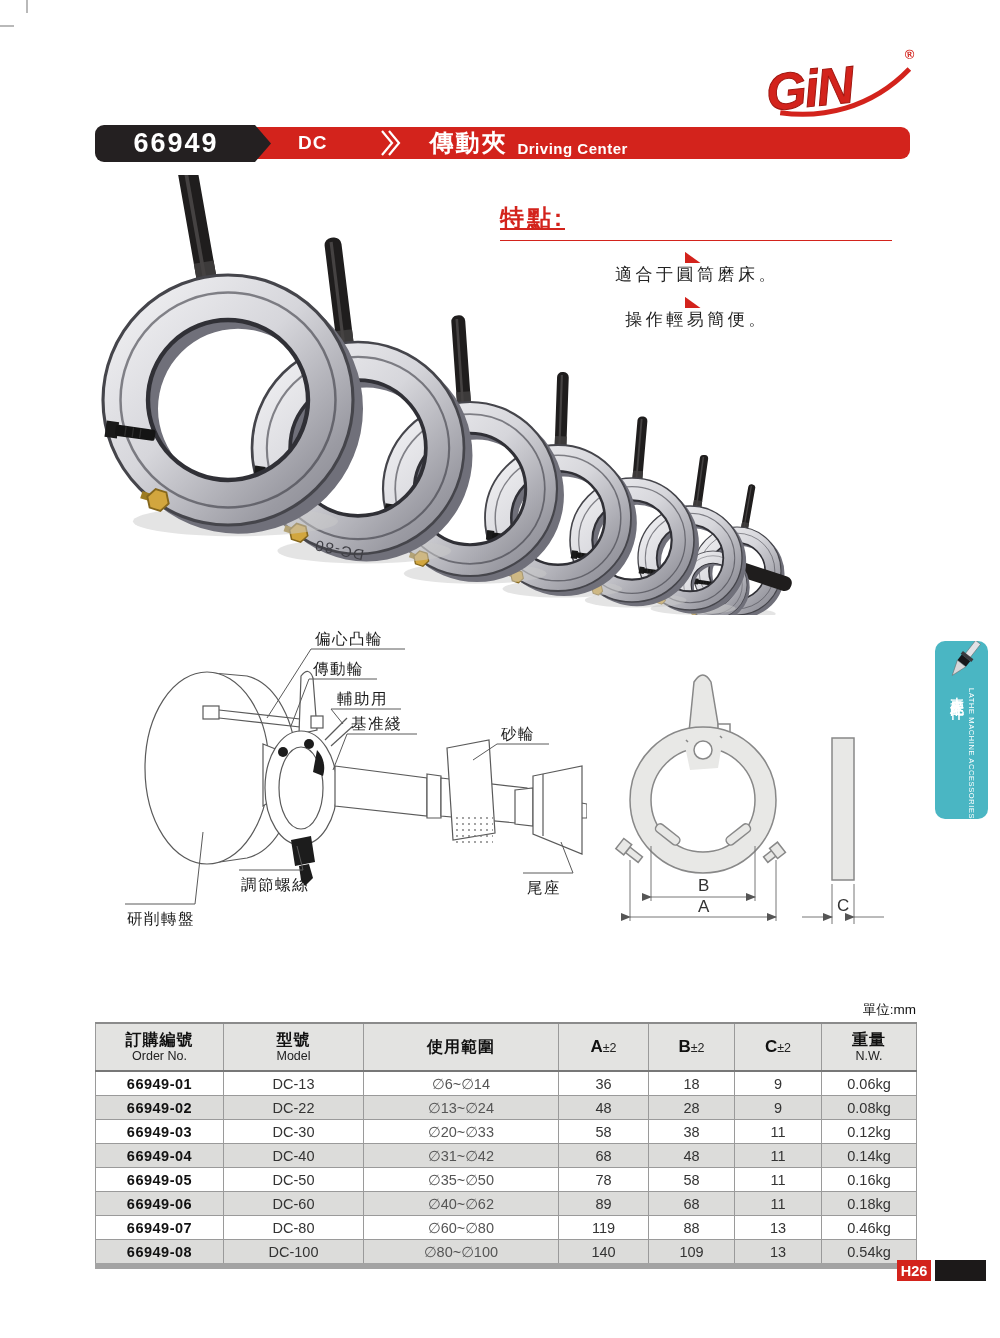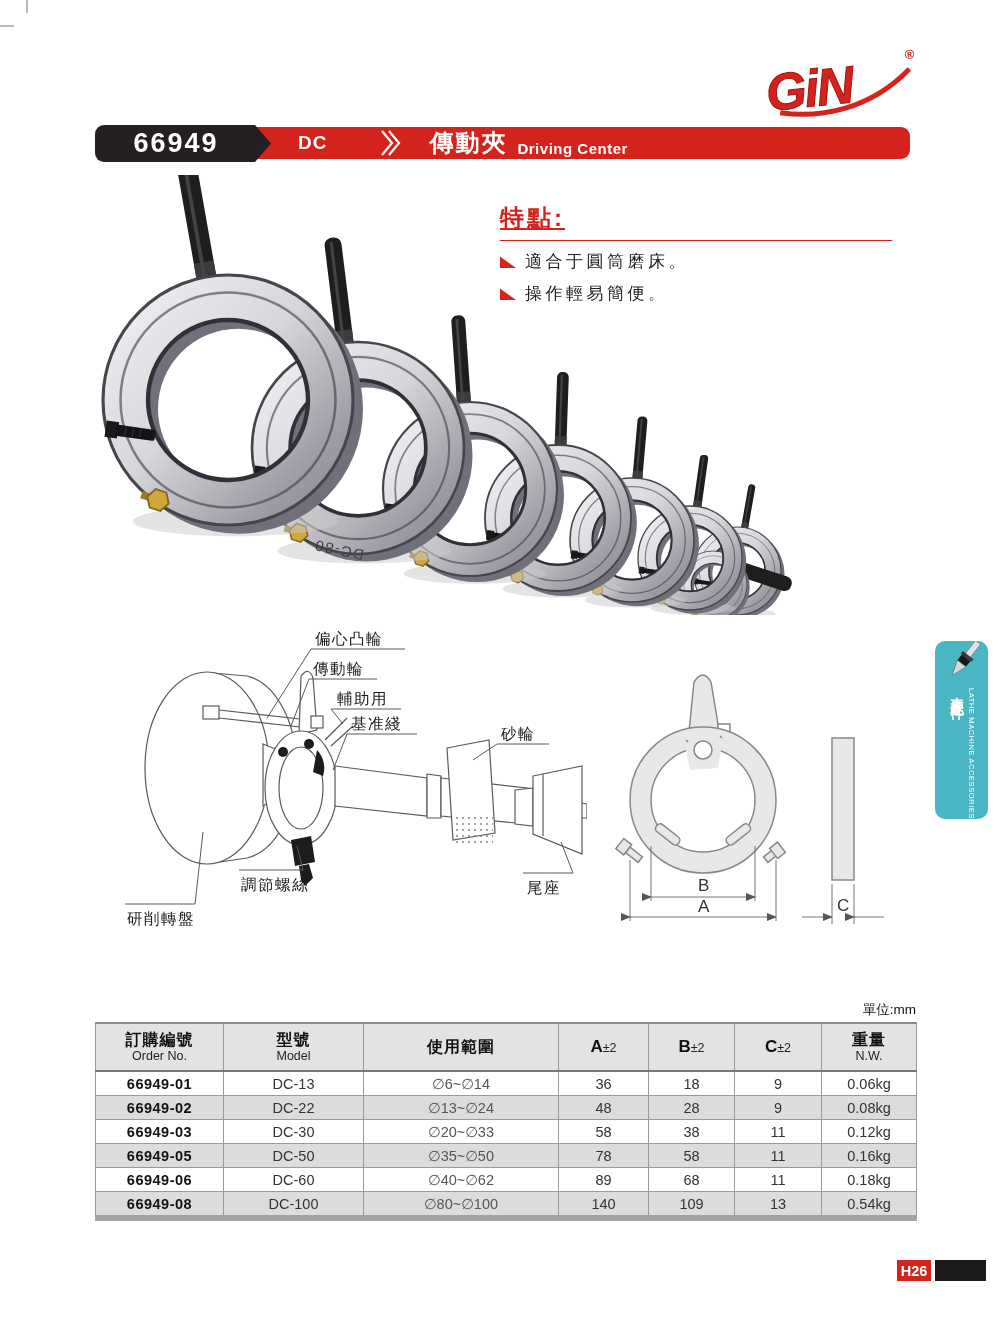--- a/index.html
+++ b/index.html
@@ -22,21 +22,21 @@
   #hdr-black .code{color:#fff;font-size:27px;font-weight:bold;letter-spacing:2px;padding-right:14px;}
   #hdr-series{color:#fff;font-size:19px;font-weight:bold;margin-left:120px;letter-spacing:1px;}
   #hdr-chev{margin-left:52px;}
   #hdr-zh{color:#fff;font-size:24px;font-weight:bold;margin-left:26px;letter-spacing:2px;}
   #hdr-en{color:#fff;font-size:15px;font-weight:bold;margin-left:10px;margin-top:10px;letter-spacing:.5px;}
 
   
   #feat{left:500px;top:202px;width:394px;}
   #feat-title{color:#d3231c;font-size:24px;font-weight:bold;letter-spacing:3px;text-decoration:underline;}
   #feat-rule{margin-top:6px;height:0;border-top:1.5px solid #d3231c;width:392px;}
-  .feat-item{display:flex;align-items:center;margin-top:9px;}
+  .feat-item{display:flex;align-items:center;margin-top:9px;flex-direction:column;}
   .tri{width:16px;height:13px;background:#d3231c;margin-right:9px;
        clip-path:polygon(0 12%,100% 100%,0 100%);}
   .feat-text{font-size:17px;color:#222;letter-spacing:3.5px;}
 
   
   #unit{left:0;top:1001px;width:916px;text-align:right;font-size:13.5px;color:#111;}
 
   
   #spec{left:95px;top:1022px;}
   table{border-collapse:collapse;table-layout:fixed;width:821px;}
@@ -383,38 +383,56 @@
           <tr>
       <td>66949-03</td>
       <td>DC-30</td>
       <td>∅20~∅33</td>
       <td>58</td>
       <td>38</td>
       <td>11</td>
       <td>0.12kg</td>
     </tr>
           <tr>
+      <td>66949-04</td>
+      <td>DC-40</td>
+      <td>∅31~∅42</td>
+      <td>68</td>
+      <td>48</td>
+      <td>11</td>
+      <td>0.14kg</td>
+    </tr>
+          <tr>
       <td>66949-05</td>
       <td>DC-50</td>
       <td>∅35~∅50</td>
       <td>78</td>
       <td>58</td>
       <td>11</td>
       <td>0.16kg</td>
     </tr>
           <tr>
       <td>66949-06</td>
       <td>DC-60</td>
       <td>∅40~∅62</td>
       <td>89</td>
       <td>68</td>
       <td>11</td>
       <td>0.18kg</td>
     </tr>
           <tr>
+      <td>66949-07</td>
+      <td>DC-80</td>
+      <td>∅60~∅80</td>
+      <td>119</td>
+      <td>88</td>
+      <td>13</td>
+      <td>0.46kg</td>
+    </tr>
+          <tr>
       <td>66949-08</td>
       <td>DC-100</td>
       <td>∅80~∅100</td>
       <td>140</td>
       <td>109</td>
       <td>13</td>
       <td>0.54kg</td>
     </tr>
         </tbody>
     </table>

